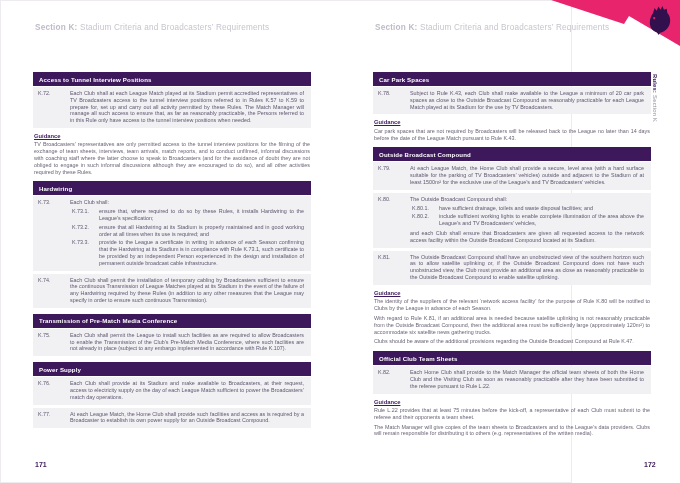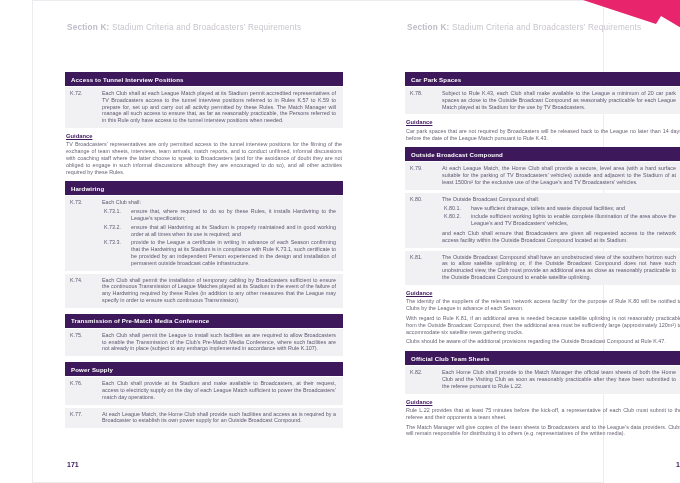--- a/index.html
+++ b/index.html
@@ -7,21 +7,21 @@
     --pink:#e8246d;
     --logo:#31104d;
     --block-bg:#f1f0f3;
     --body-text:#5f5870;
     --guide-text:#6b6476;
     --header-gray:#c7c3cd;
   }
   *{margin:0;padding:0;box-sizing:border-box;}
   html,body{width:680px;height:483px;overflow:hidden;}
   body{font-family:"Liberation Sans","DejaVu Sans",sans-serif;background:#fff;}
-  .spread{position:relative;width:572px;height:483px;background:#fff;box-shadow:inset 0 0 0 1px #edebf0;margin-left:32px;}
+  .spread{position:relative;width:572px;height:483px;background:#fff;box-shadow:inset 0 0 0 1px #edebf0;}
 
   .page{position:absolute;top:0;width:278px;height:483px;}
   .page.left{left:33px;}
   .page.right{left:373px;}
 
   .page-header{position:absolute;top:23px;left:2px;font-size:8.2px;color:var(--header-gray);letter-spacing:.2px;white-space:nowrap;}
   .page-header .hdr-label{font-weight:bold;color:#bfbbc7;}
 
   .blocks{position:absolute;top:72px;left:0;width:278px;}
 

